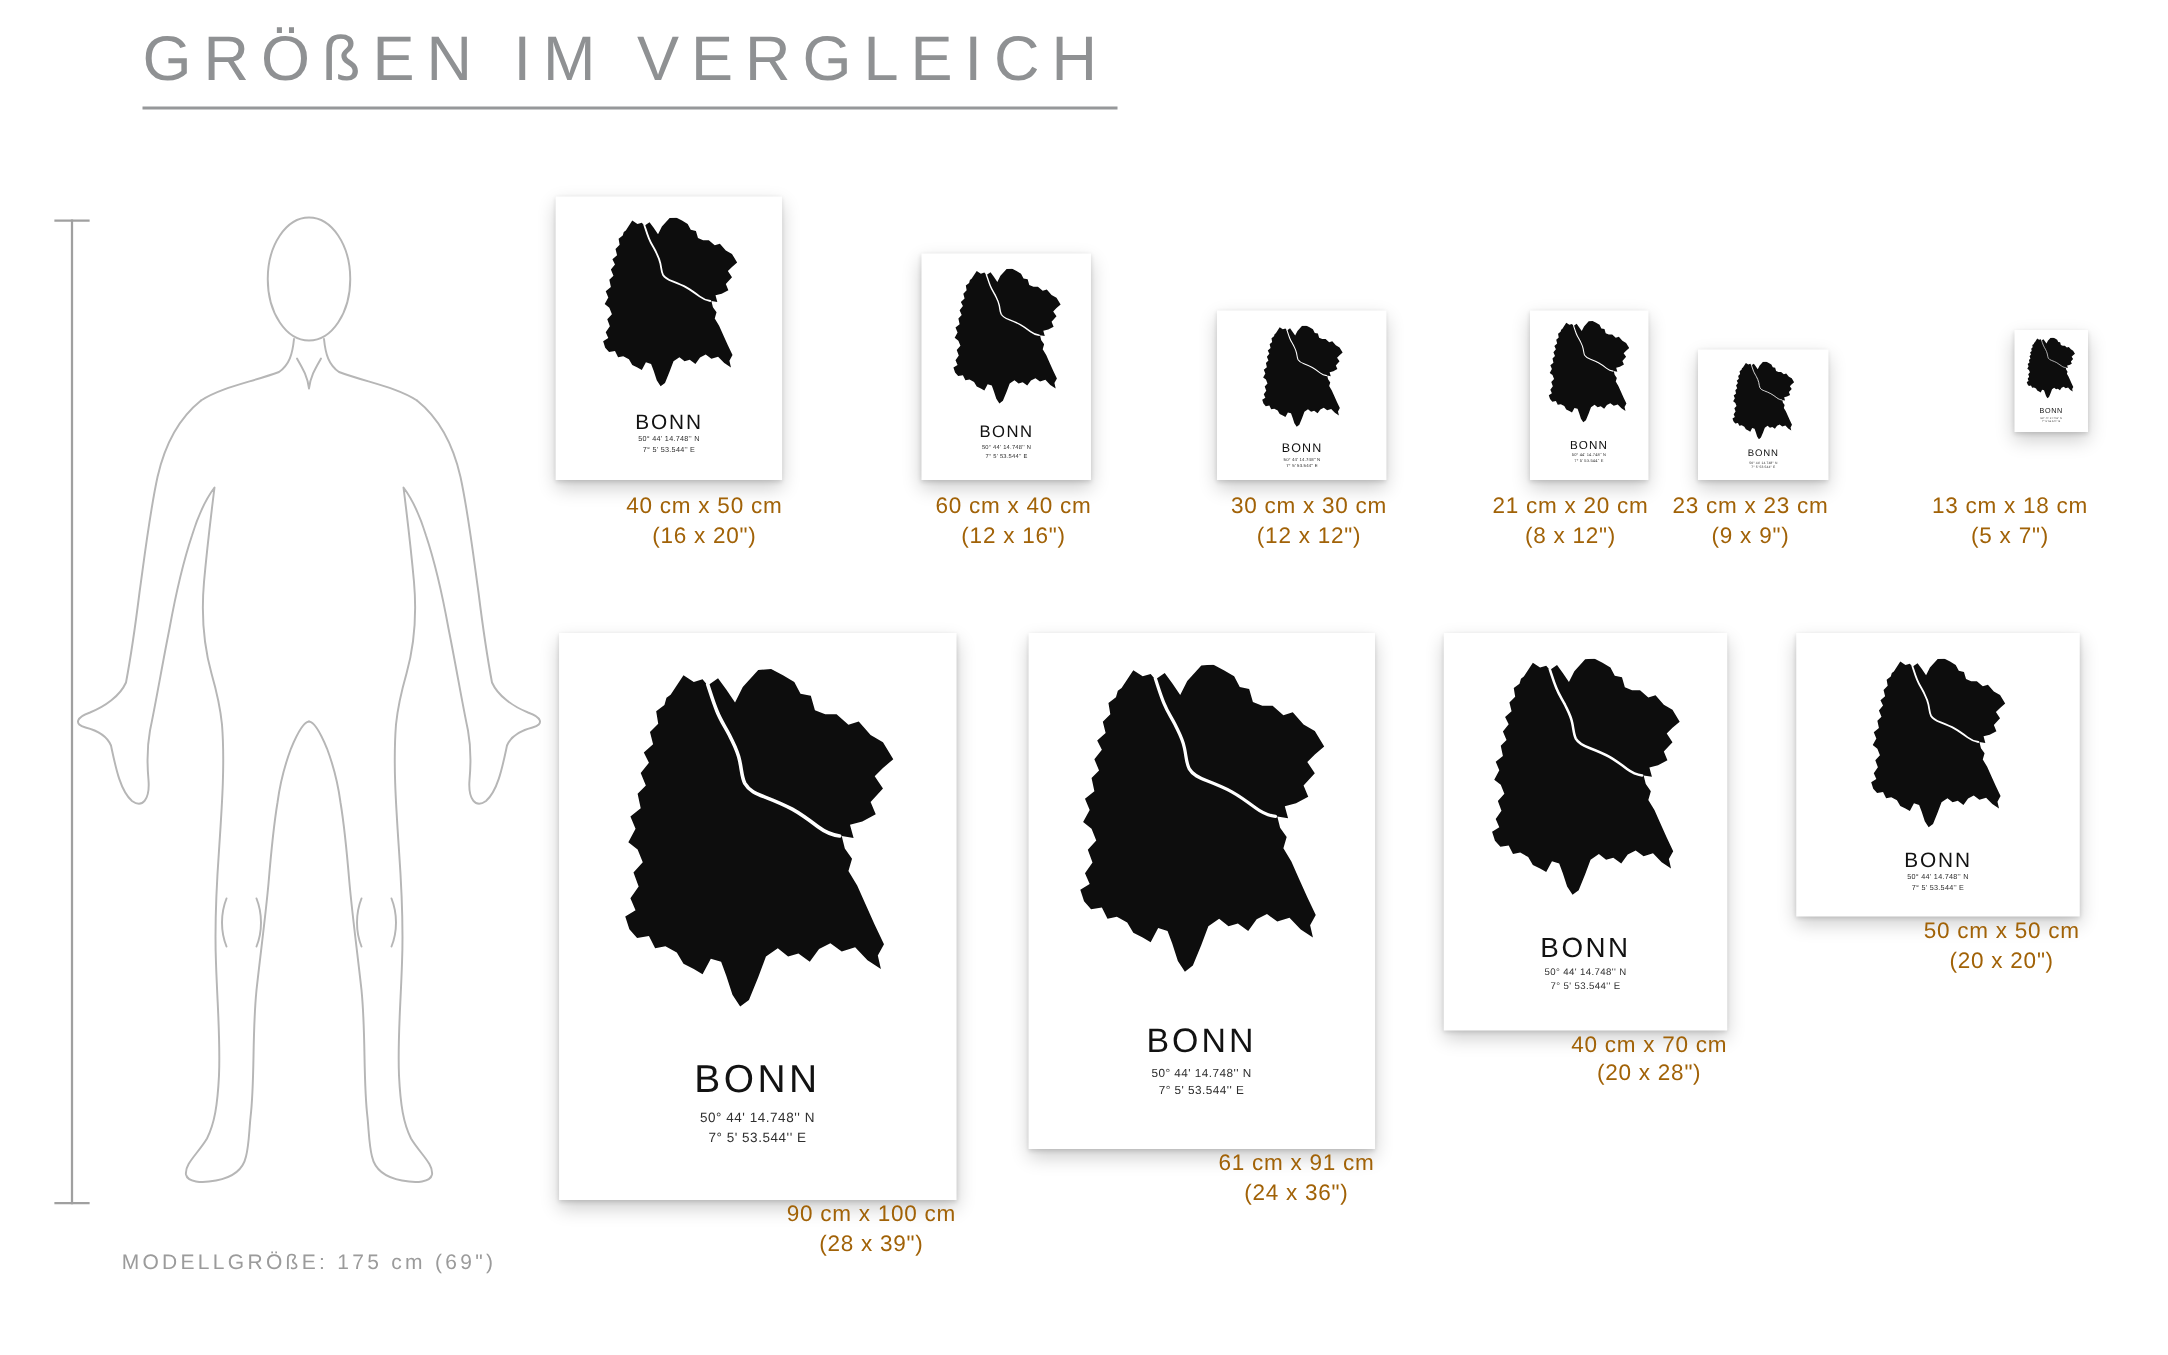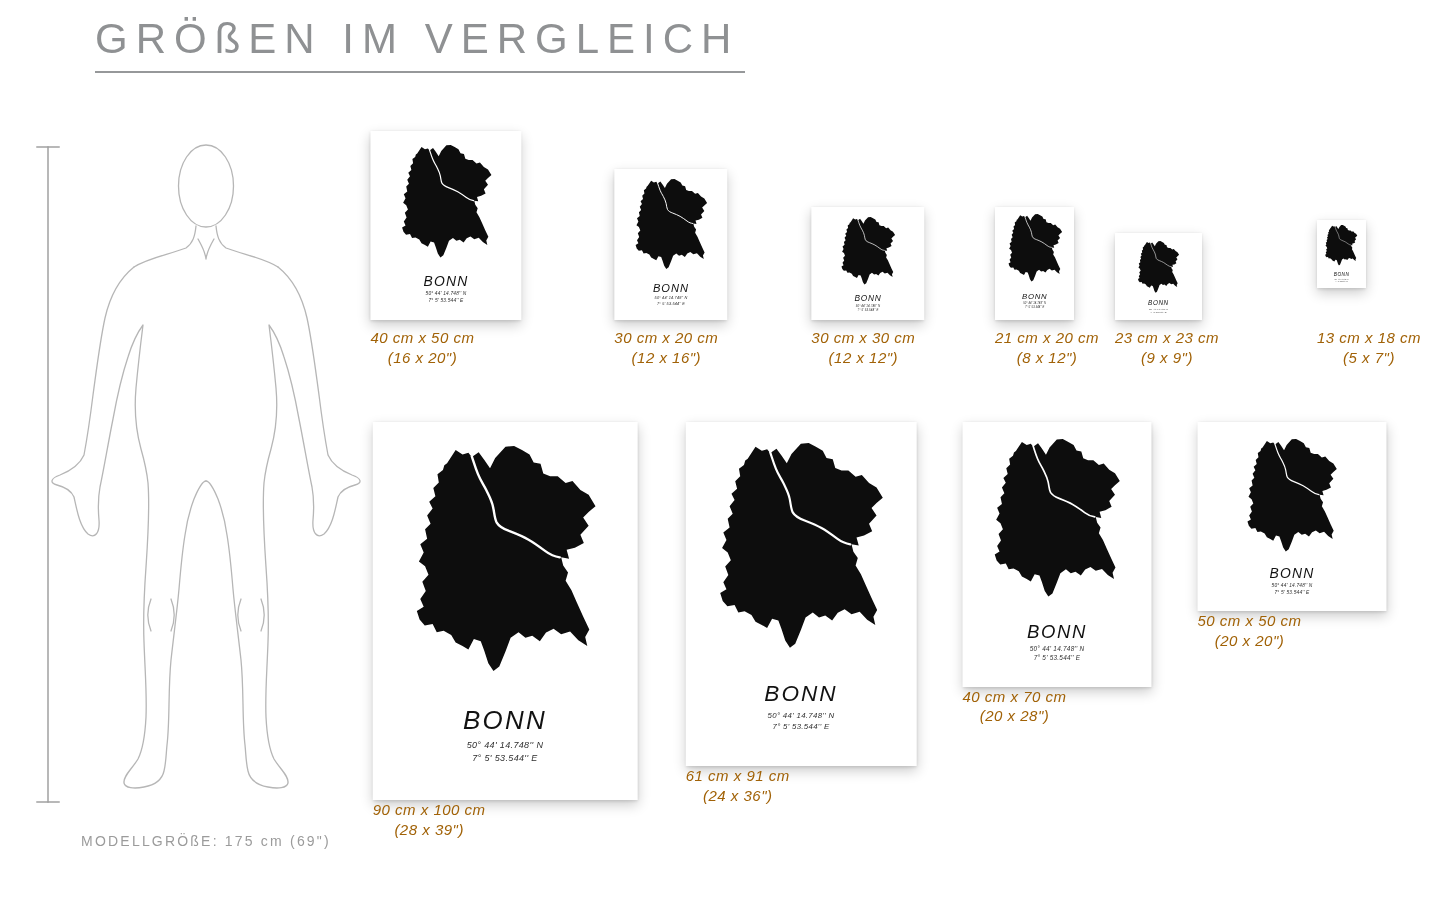--- a/index.html
+++ b/index.html
@@ -48,22 +48,21 @@
     color: #9b9b9b;
     white-space: nowrap;
   }
 
   
   .cell {
     position: absolute;
     transform: translateX(-50%);
     display: flex;
     flex-direction: column;
-    align-items: flex-start;
-    font-style: italic;
+    align-items: flex-end;
   }
   .cell.r1 { bottom: 535px; }
   .cell.r1 .size-label { margin-top: 8px; }
   .cell.r2 { top: 422px; }
   .cell.r2 .size-label { }
 
   .poster {
     width: var(--pw);
     height: var(--ph);
     background: #ffffff;
@@ -175,21 +174,21 @@
         </div>
         <div class="poster-text">
           <div class="poster-city">BONN</div>
           <div class="poster-coords">
             <div>50° 44' 14.748'' N</div>
             <div>7° 5' 53.544'' E</div>
           </div>
         </div>
       </div>
       <div class="size-label">
-        <div>30 cm x 20 cm</div>
+        <div>60 cm x 40 cm</div>
         <div>(12 x 16")</div>
       </div>
     </div>
       <div class="cell r1" style="left: 868px;">
       <div class="poster" style="--pw: 113.39999999999999px; --ph: 113.39999999999999px;">
         <div class="map-area">
           <svg viewBox="0 0 540 660" preserveAspectRatio="xMidYMin meet">
             <use href="#bonn-map"></use>
           </svg>
         </div>
@@ -239,21 +238,21 @@
             <div>50° 44' 14.748'' N</div>
             <div>7° 5' 53.544'' E</div>
           </div>
         </div>
       </div>
       <div class="size-label">
         <div>23 cm x 23 cm</div>
         <div>(9 x 9")</div>
       </div>
     </div>
-      <div class="cell r1" style="left: 1369px; gap: 32px;">
+      <div class="cell r1" style="left: 1340px; gap: 32px;">
       <div class="poster" style="--pw: 49.14px; --ph: 68.03999999999999px;">
         <div class="map-area">
           <svg viewBox="0 0 540 660" preserveAspectRatio="xMidYMin meet">
             <use href="#bonn-map"></use>
           </svg>
         </div>
         <div class="poster-text">
           <div class="poster-city">BONN</div>
           <div class="poster-coords">
             <div>50° 44' 14.748'' N</div>

